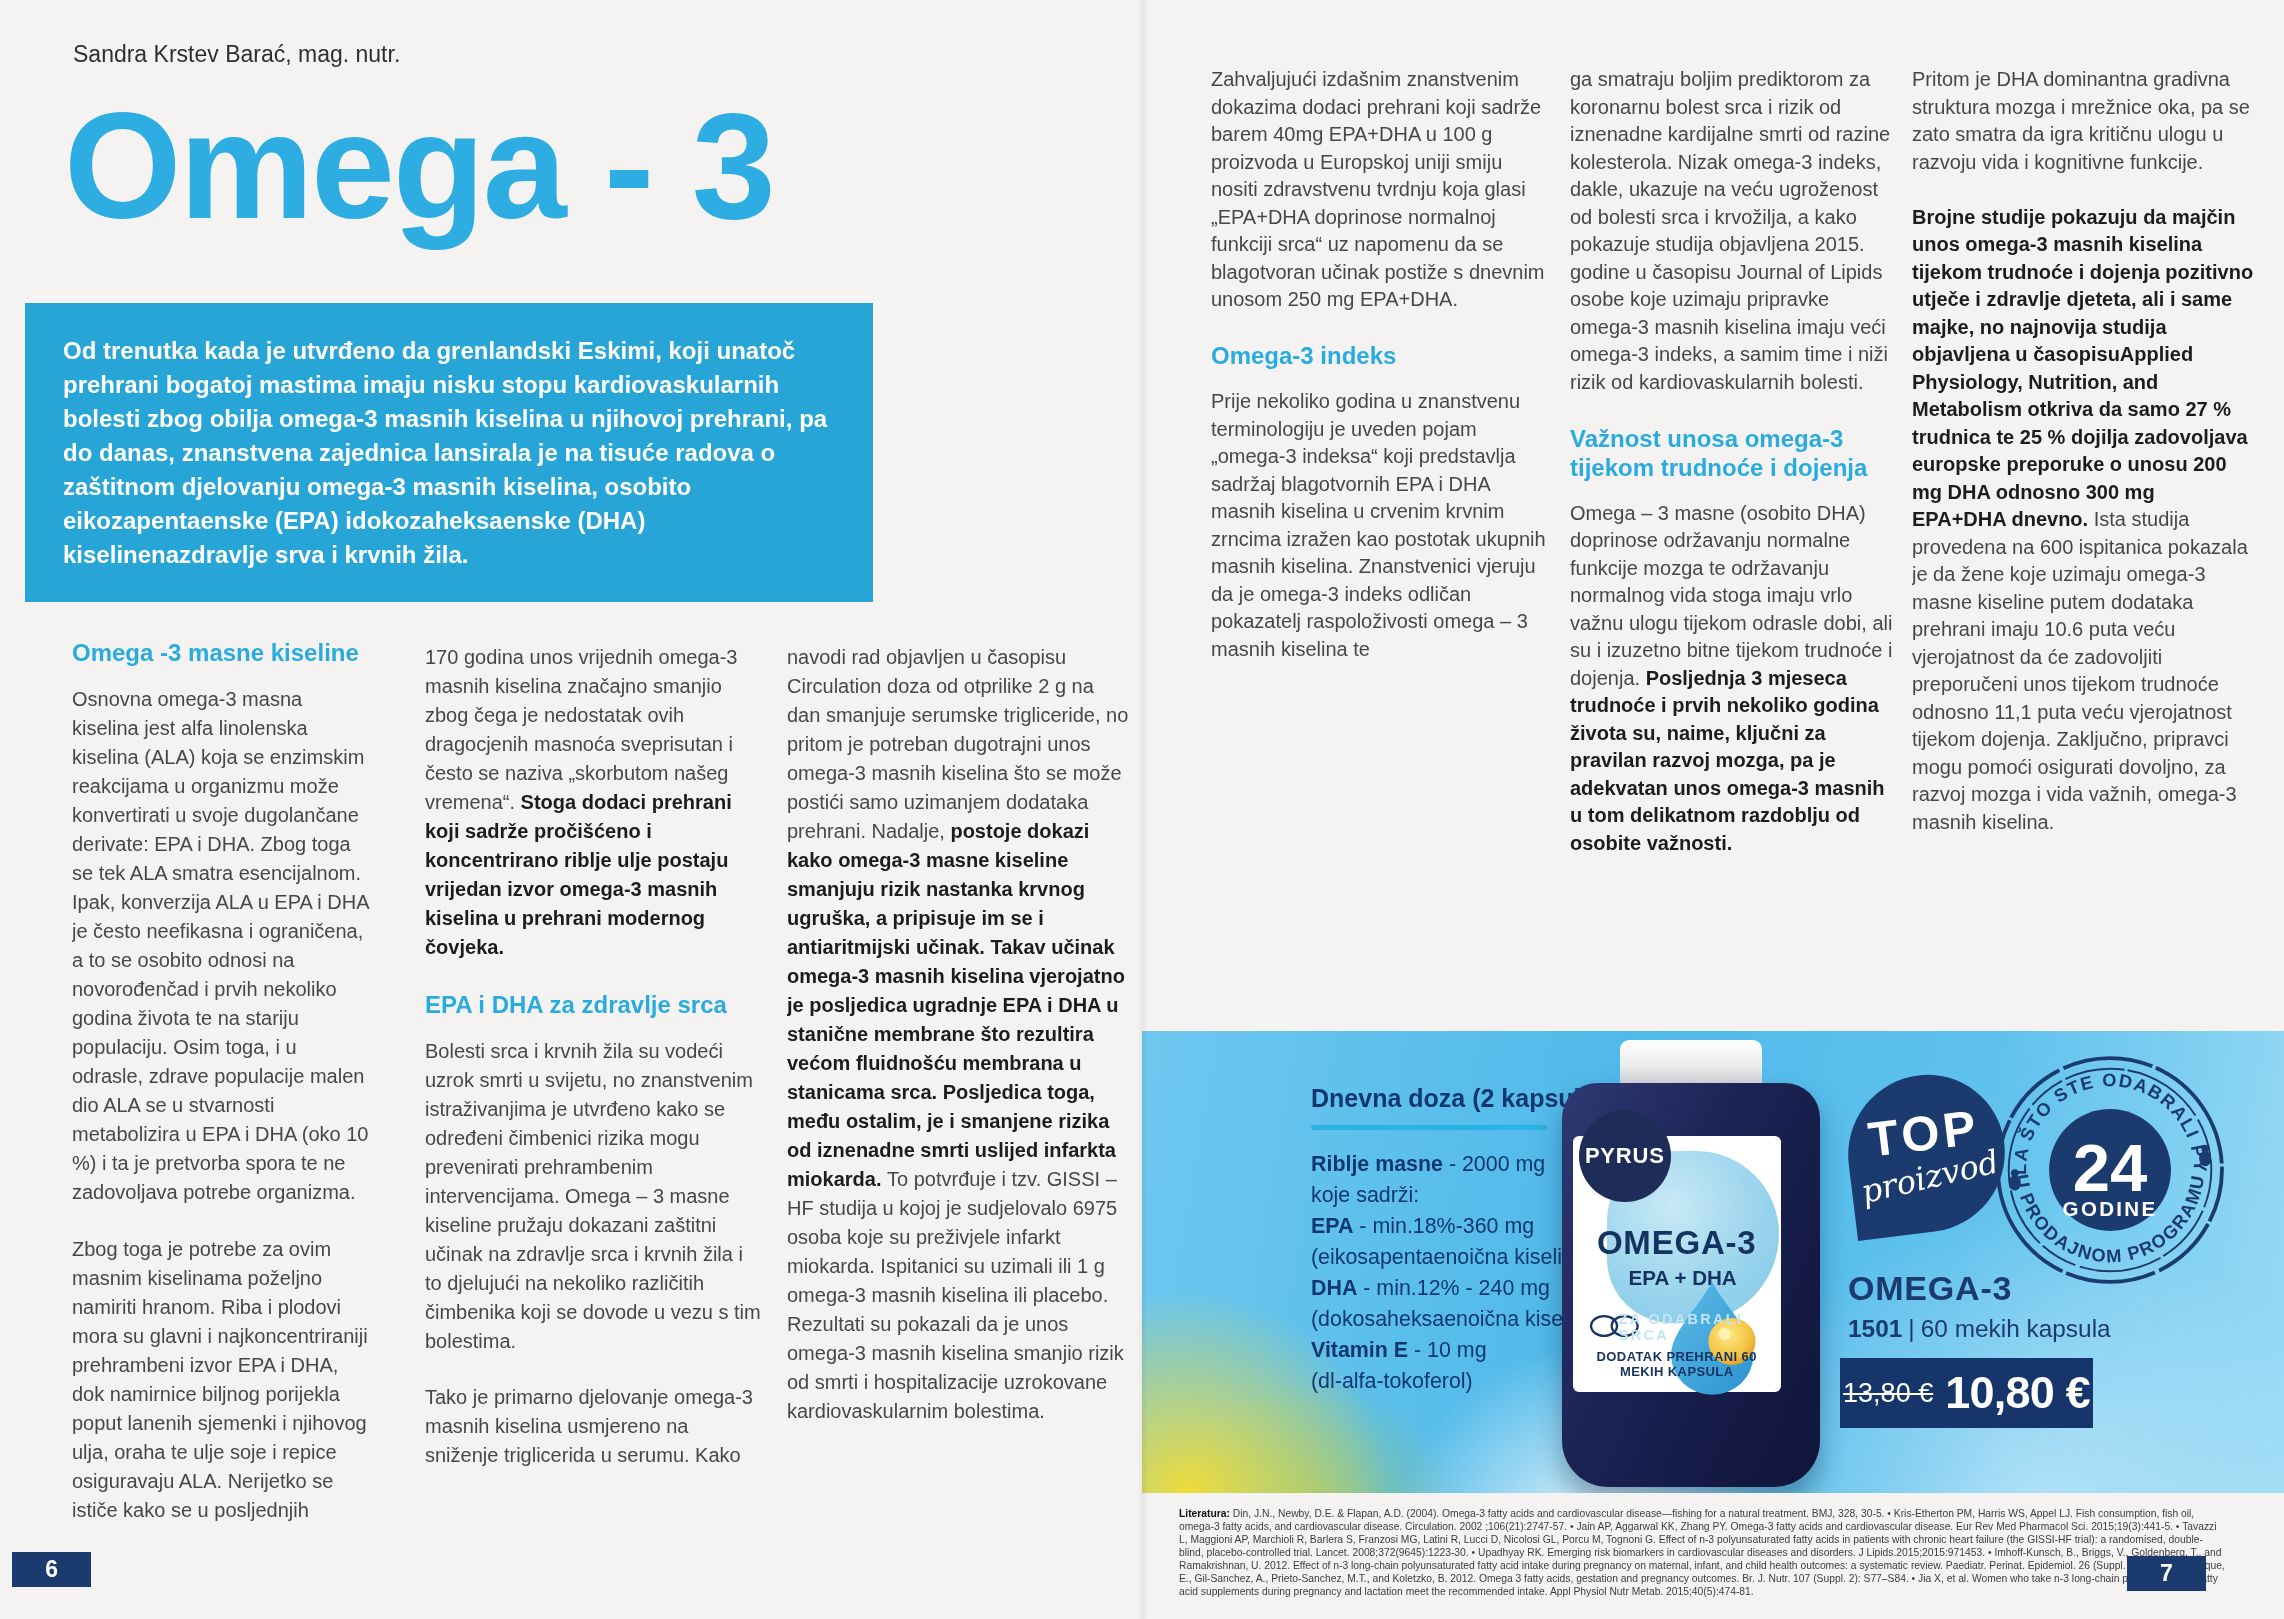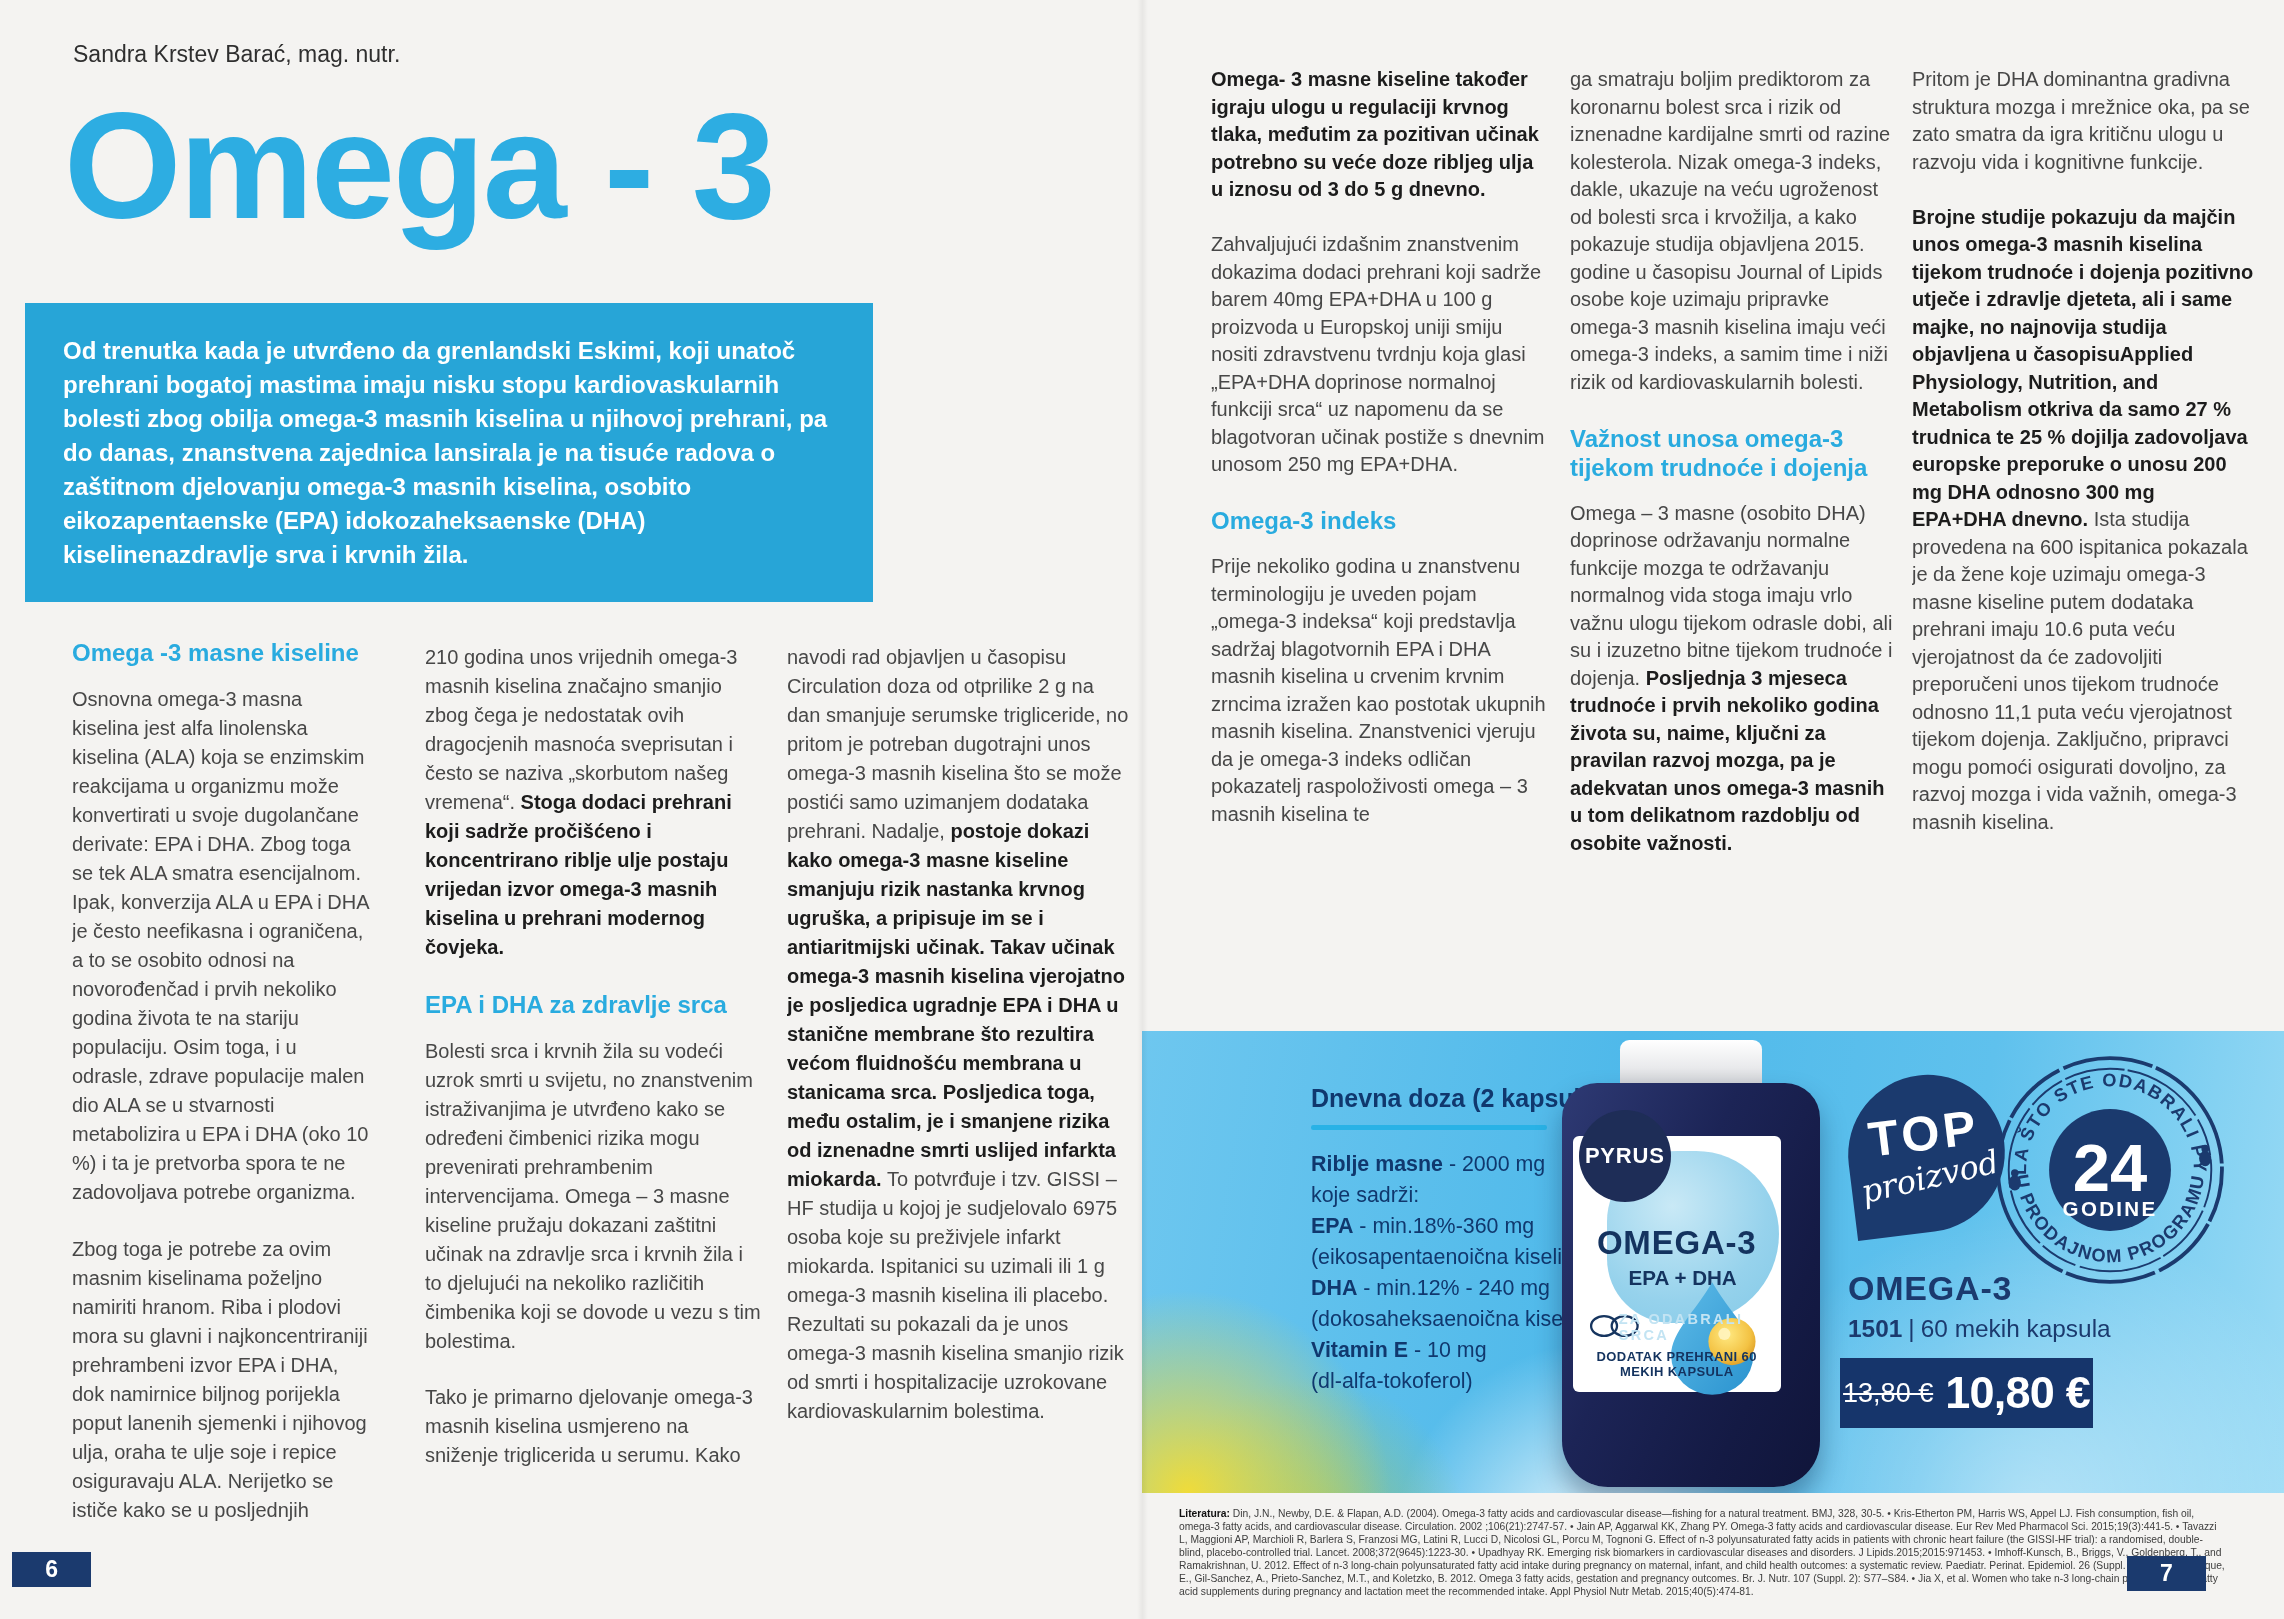--- a/index.html
+++ b/index.html
@@ -115,32 +115,31 @@
     <div id="introText">Od trenutka kada je utvrđeno da grenlandski Eskimi, koji unatoč prehrani bogatoj mastima imaju nisku stopu kardiovaskularnih bolesti zbog obilja omega-3 masnih kiselina u njihovoj prehrani, pa do danas, znanstvena zajednica lansirala je na tisuće radova o zaštitnom djelovanju omega-3 masnih kiselina, osobito eikozapentaenske (EPA) idokozaheksaenske (DHA) kiselinenazdravlje srva i krvnih žila.</div>
   </div>
 
   <div id="col1" class="col left-body">
     <h3 class="cyan-h nowrap">Omega -3 masne kiseline</h3>
     <p><span>Osnovna omega-3 masna kiselina jest alfa linolenska kiselina (ALA) koja se enzimskim reakcijama u organizmu može konvertirati u svoje dugolančane derivate: EPA i DHA. Zbog toga se tek ALA smatra esencijalnom. Ipak, konverzija ALA u EPA i DHA je često neefikasna i ograničena, a to se osobito odnosi na novorođenčad i prvih nekoliko godina života te na stariju populaciju. Osim toga, i u odrasle, zdrave populacije malen dio ALA se u stvarnosti metabolizira u EPA i DHA (oko 10 %) i ta je pretvorba spora te ne zadovoljava potrebe organizma.</span></p>
     <p><span>Zbog toga je potrebe za ovim masnim kiselinama poželjno namiriti hranom. Riba i plodovi mora su glavni i najkoncentriraniji prehrambeni izvor EPA i DHA, dok namirnice biljnog porijekla poput lanenih sjemenki i njihovog ulja, oraha te ulje soje i repice osiguravaju ALA. Nerijetko se ističe kako se u posljednjih</span></p>
   </div>
 
   <div id="col2" class="col left-body">
-    <p><span>210 godina unos vrijednih omega-3 masnih kiselina značajno smanjio zbog čega je nedostatak ovih dragocjenih masnoća sveprisutan i često se naziva „skorbutom našeg vremena“. </span><b>Stoga dodaci prehrani koji sadrže pročišćeno i koncentrirano riblje ulje postaju vrijedan izvor omega-3 masnih kiselina u prehrani modernog čovjeka.</b></p>
+    <p><span>170 godina unos vrijednih omega-3 masnih kiselina značajno smanjio zbog čega je nedostatak ovih dragocjenih masnoća sveprisutan i često se naziva „skorbutom našeg vremena“. </span><b>Stoga dodaci prehrani koji sadrže pročišćeno i koncentrirano riblje ulje postaju vrijedan izvor omega-3 masnih kiselina u prehrani modernog čovjeka.</b></p>
     <h3 class="cyan-h nowrap">EPA i DHA za zdravlje srca</h3>
     <p><span>Bolesti srca i krvnih žila su vodeći uzrok smrti u svijetu, no znanstvenim istraživanjima je utvrđeno kako se određeni čimbenici rizika mogu prevenirati prehrambenim intervencijama. Omega – 3 masne kiseline pružaju dokazani zaštitni učinak na zdravlje srca i krvnih žila i to djelujući na nekoliko različitih čimbenika koji se dovode u vezu s tim bolestima.</span></p>
     <p><span>Tako je primarno djelovanje omega-3 masnih kiselina usmjereno na sniženje triglicerida u serumu. Kako</span></p>
   </div>
 
   <div id="col3" class="col left-body">
     <p><span>navodi rad objavljen u časopisu Circulation doza od otprilike 2 g na dan smanjuje serumske trigliceride, no pritom je potreban dugotrajni unos omega-3 masnih kiselina što se može postići samo uzimanjem dodataka prehrani. Nadalje, </span><b>postoje dokazi kako omega-3 masne kiseline smanjuju rizik nastanka krvnog ugruška, a pripisuje im se i antiaritmijski učinak. Takav učinak omega-3 masnih kiselina vjerojatno je posljedica ugradnje EPA i DHA u stanične membrane što rezultira većom fluidnošću membrana u stanicama srca. Posljedica toga, među ostalim, je i smanjene rizika od iznenadne smrti uslijed infarkta miokarda. </b><span>To potvrđuje i tzv. GISSI –HF studija u kojoj je sudjelovalo 6975 osoba koje su preživjele infarkt miokarda. Ispitanici su uzimali ili 1 g omega-3 masnih kiselina ili placebo. Rezultati su pokazali da je unos omega-3 masnih kiselina smanjio rizik od smrti i hospitalizacije uzrokovane kardiovaskularnim bolestima.</span></p>
   </div>
 
   <div id="col4" class="col right-body">
-    <p><b>Omega- 3 masne kiseline također igraju ulogu u regulaciji krvnog tlaka, međutim za pozitivan učinak potrebno su veće doze ribljeg ulja u iznosu od 3 do 5 g dnevno.</b></p>
     <p><span>Zahvaljujući izdašnim znanstvenim dokazima dodaci prehrani koji sadrže barem 40mg EPA+DHA u 100 g proizvoda u Europskoj uniji smiju nositi zdravstvenu tvrdnju koja glasi „EPA+DHA doprinose normalnoj funkciji srca“ uz napomenu da se blagotvoran učinak postiže s dnevnim unosom 250 mg EPA+DHA.</span></p>
     <h3 class="cyan-h">Omega-3 indeks</h3>
     <p><span>Prije nekoliko godina u znanstvenu terminologiju je uveden pojam „omega-3 indeksa“ koji predstavlja sadržaj blagotvornih EPA i DHA masnih kiselina u crvenim krvnim zrncima izražen kao postotak ukupnih masnih kiselina. Znanstvenici vjeruju da je omega-3 indeks odličan pokazatelj raspoloživosti omega – 3 masnih kiselina te</span></p>
   </div>
 
   <div id="col5" class="col right-body">
     <p><span>ga smatraju boljim prediktorom za koronarnu bolest srca i rizik od iznenadne kardijalne smrti od razine kolesterola. Nizak omega-3 indeks, dakle, ukazuje na veću ugroženost od bolesti srca i krvožilja, a kako pokazuje studija objavljena 2015. godine u časopisu Journal of Lipids osobe koje uzimaju pripravke omega-3 masnih kiselina imaju veći omega-3 indeks, a samim time i niži rizik od kardiovaskularnih bolesti.</span></p>
     <h3 class="cyan-h">Važnost unosa omega-3 tijekom trudnoće i dojenja</h3>
     <p><span>Omega – 3 masne (osobito DHA) doprinose održavanju normalne funkcije mozga te održavanju normalnog vida stoga imaju vrlo važnu ulogu tijekom odrasle dobi, ali su i izuzetno bitne tijekom trudnoće i dojenja. </span><b>Posljednja 3 mjeseca trudnoće i prvih nekoliko godina života su, naime, ključni za pravilan razvoj mozga, pa je adekvatan unos omega-3 masnih u tom delikatnom razdoblju od osobite važnosti.</b></p>
   </div>

